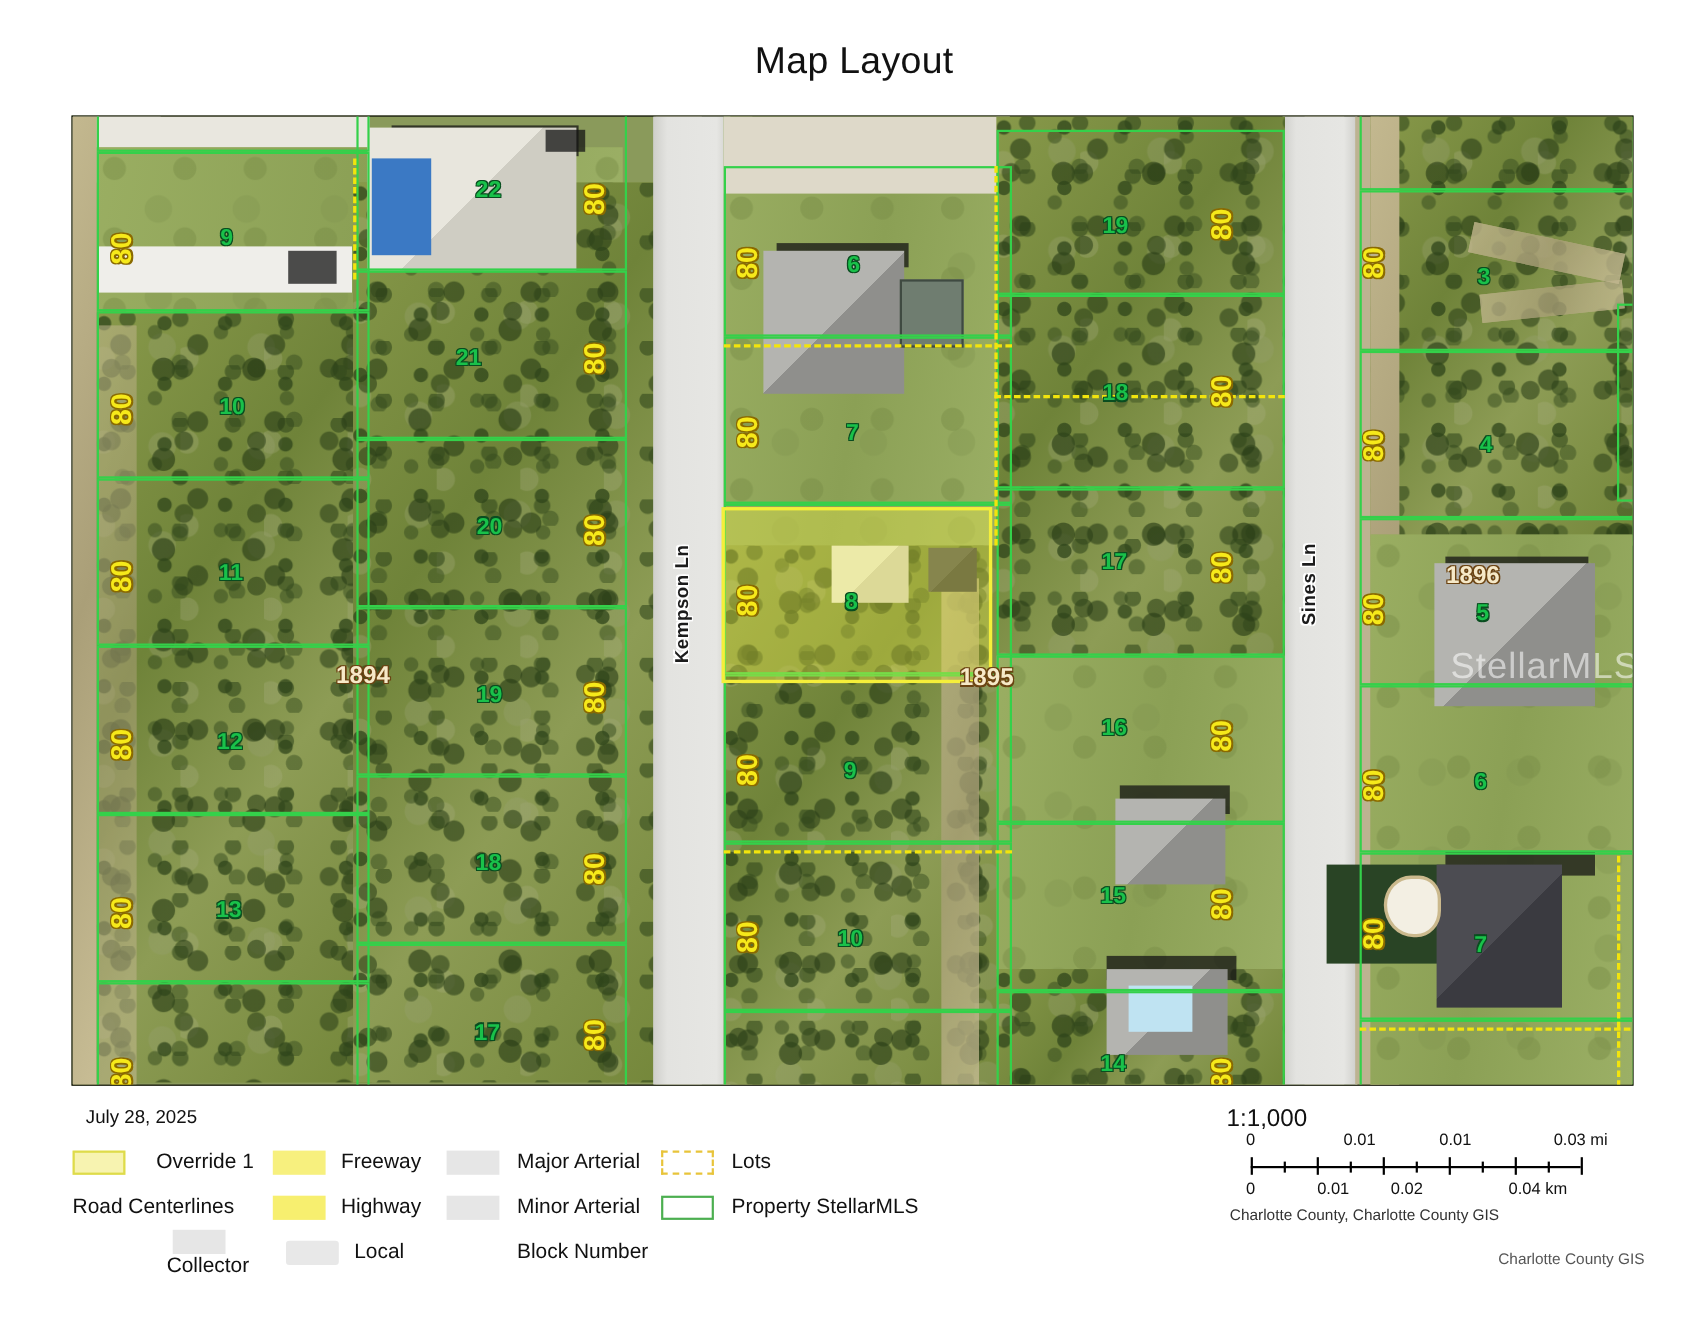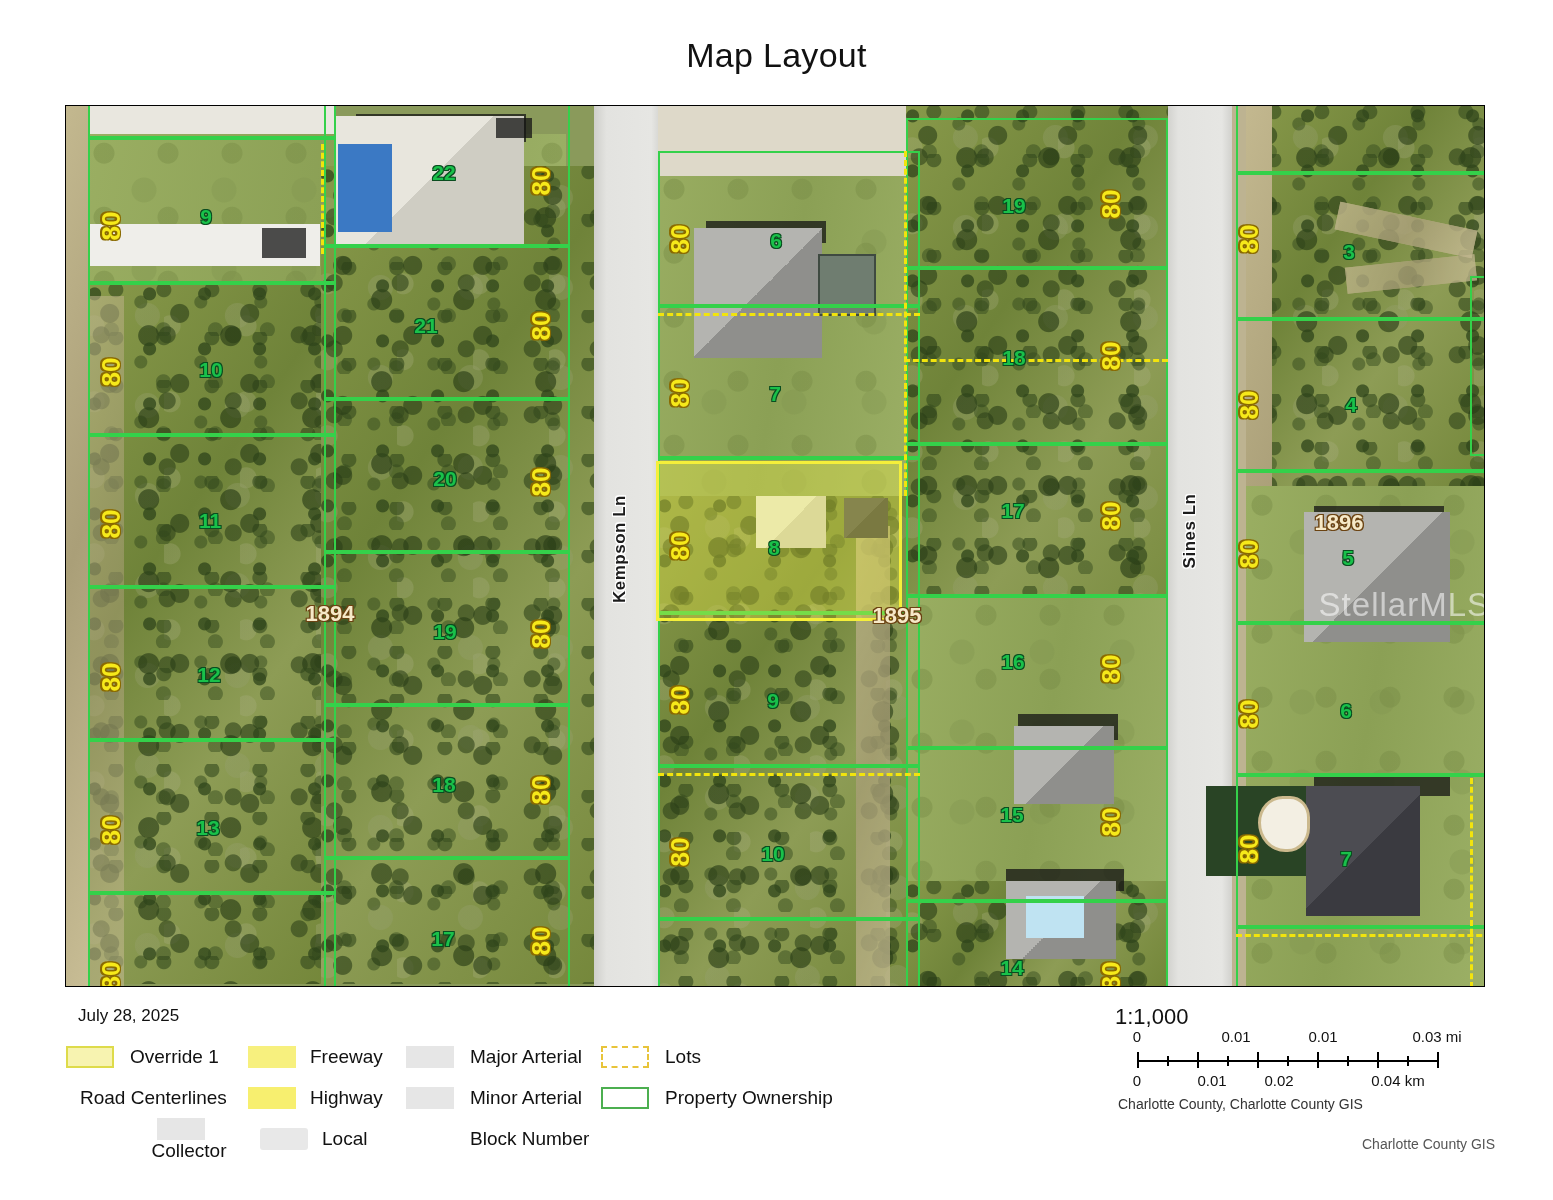--- a/index.html
+++ b/index.html
@@ -111,21 +111,21 @@
     position:absolute;right:-6px;top:480px;font-size:33px;color:rgba(255,255,255,.55);
     font-weight:400;letter-spacing:1px;pointer-events:none;
   }
 
   
   #map-date{position:absolute;left:78px;top:1006px;font-size:17px;color:#111;}
   #legend{position:absolute;left:66px;top:1036px;width:860px;}
   .leg-col{position:absolute;top:0;}
   .leg-row{display:flex;align-items:center;height:41px;}
   .leg-swatch{width:48px;height:22px;box-sizing:border-box;flex:0 0 auto;}
-  .leg-label{font-size:19px;color:#111;white-space:nowrap;margin-left:14px;}
+  .leg-label{font-size:19px;color:#111;white-space:nowrap;}
 
   .sw-override{background:#f7f3b0;border:2px solid #dedb4a;}
   .sw-freeway{background:#f7f07e;}
   .sw-highway{background:#f7ef6f;}
   .sw-collector{background:#e6e6e6;}
   .sw-major{background:#e6e6e6;}
   .sw-minor{background:#e6e6e6;}
   .sw-local{background:#e8e8e8;border-radius:3px;}
   .sw-lots{background:transparent;border:2px dashed #e8c43a;}
   .sw-prop{background:transparent;border:2px solid #4caf50;}
@@ -341,21 +341,21 @@
       <div class="streetname" style="left: 1124px; top: 425px;">Sines Ln</div>
     </div>
 
   <div id="watermark">StellarMLS</div>
 </div>
 
 <div id="map-date">July 28, 2025</div>
 
 <div id="legend">
   <div class="leg-col" style="left:0;width:230px;">
-    <div class="leg-row" style="justify-content:flex-start;">
+    <div class="leg-row" style="justify-content:flex-start;gap:12px;">
       <div class="leg-swatch sw-override"></div>
       <div class="leg-label" style="margin-left:16px;">Override 1</div>
     </div>
     <div class="leg-row" style="justify-content:flex-start;">
       <div class="leg-label">Road Centerlines</div>
     </div>
     <div class="leg-row" style="justify-content:flex-start;flex-direction:column;">
       <div class="leg-swatch sw-collector"></div>
       <div class="leg-label" style="margin-left:16px;">Collector</div>
     </div>
@@ -391,21 +391,21 @@
     </div>
   </div>
 
   <div class="leg-col" style="left:535px;width:320px;">
     <div class="leg-row">
       <div class="leg-swatch sw-lots"></div>
       <div class="leg-label" style="margin-left:16px;">Lots</div>
     </div>
     <div class="leg-row">
       <div class="leg-swatch sw-prop"></div>
-      <div class="leg-label" style="margin-left:16px;">Property Ownership</div>
+      <div class="leg-label" style="margin-left:16px;">Property StellarMLS</div>
     </div>
   </div>
 </div>
 
 <div id="scale-wrap">
   <div id="scale-ratio">1:1,000</div>
   <div id="scale-top-labels">
       <div class="sc-lab" style="left: 22px;">0</div>
       <div class="sc-lab" style="left: 121px;">0.01</div>
       <div class="sc-lab" style="left: 208px;">0.01</div>

